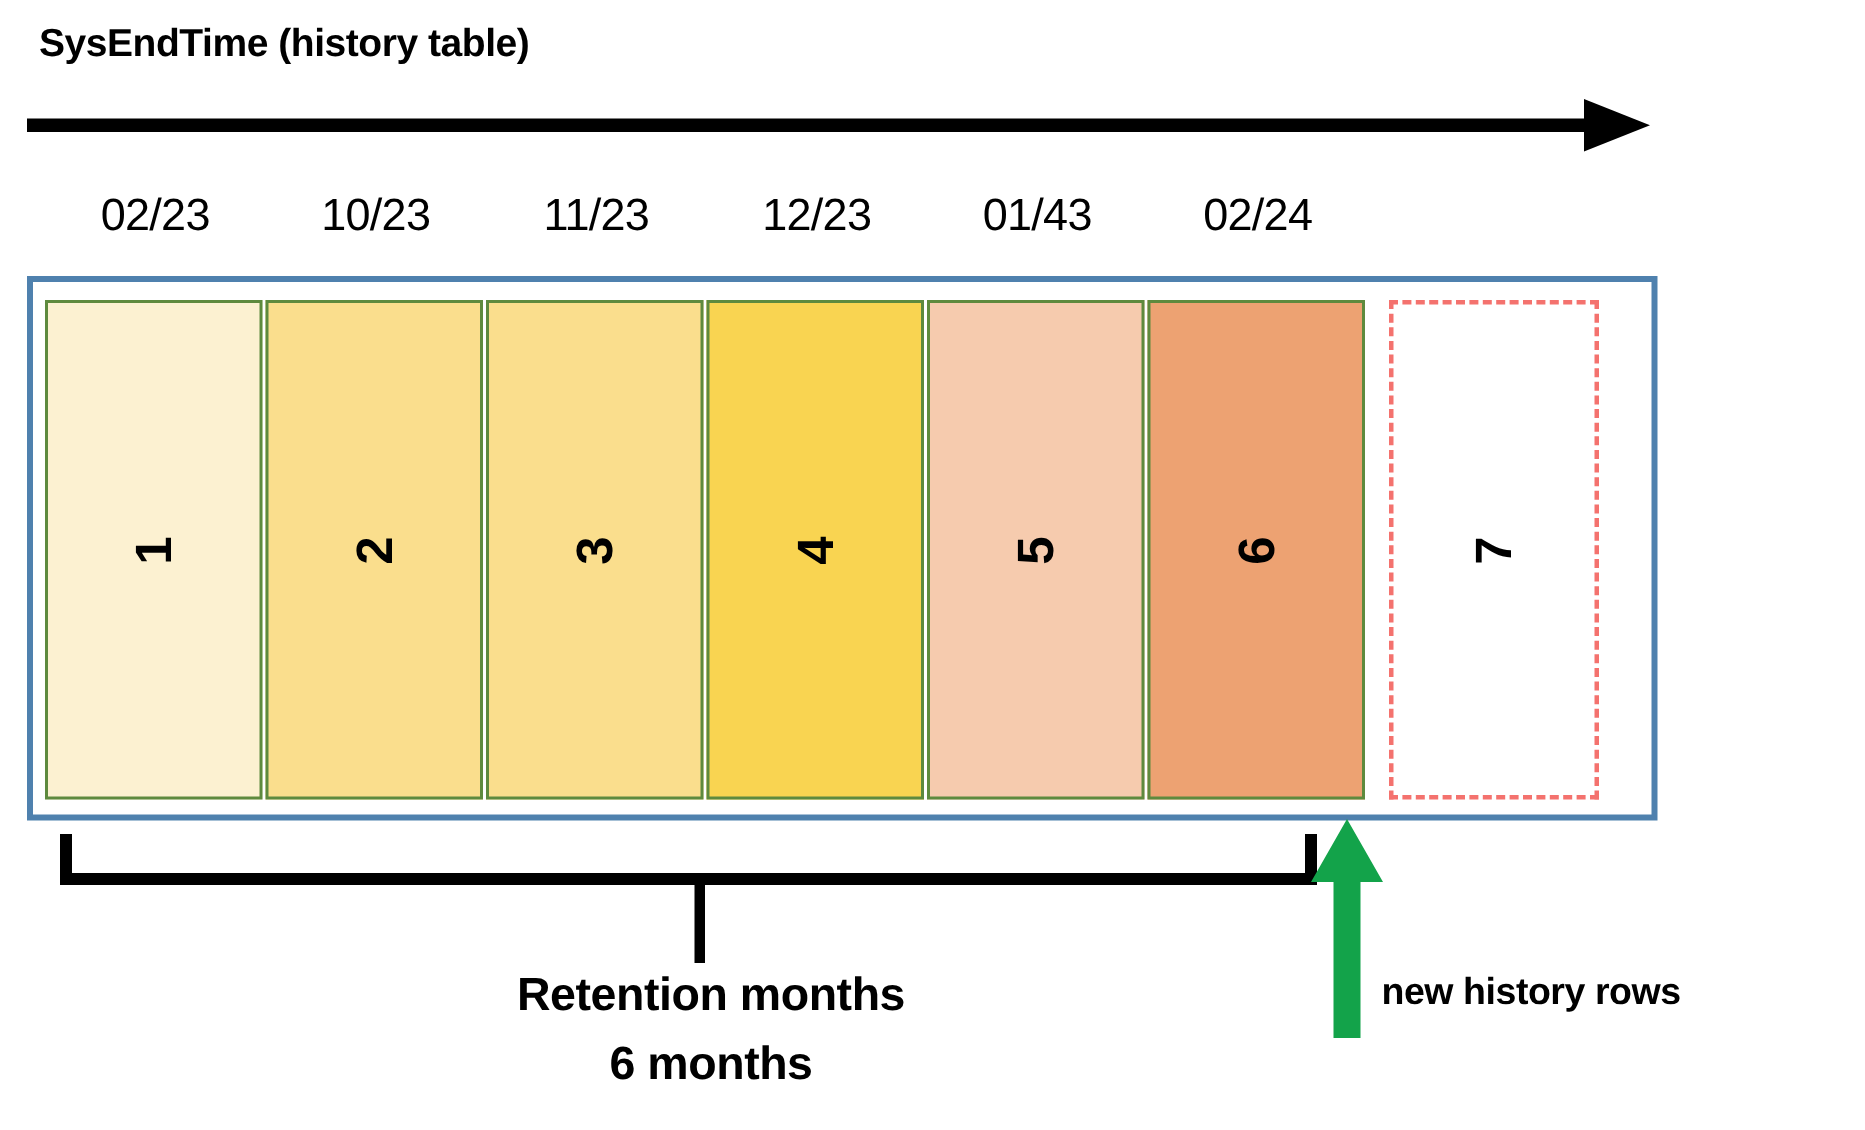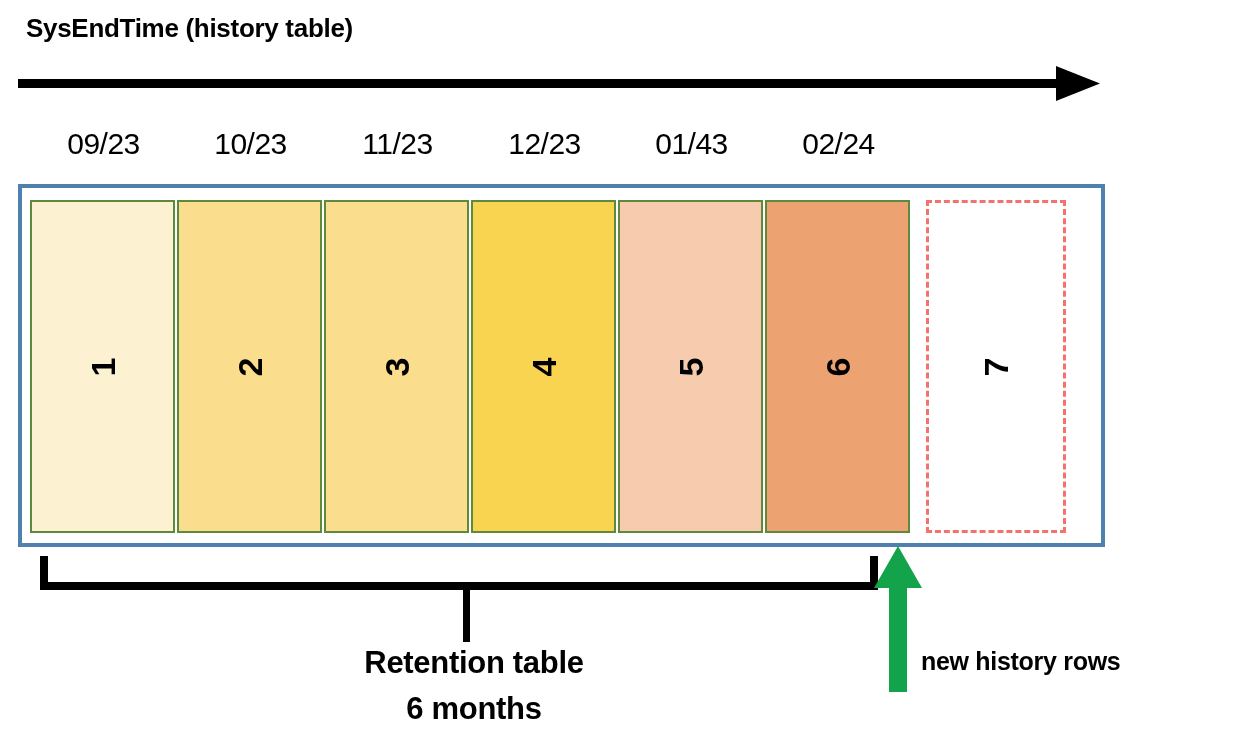--- a/index.html
+++ b/index.html
@@ -149,21 +149,21 @@
 <div id="diagram-title">SysEndTime (history table)</div>
 
 <div id="timeline-axis">
   <svg width="1082" height="44" viewBox="0 0 1082 44">
     <rect x="0" y="17" width="1042" height="9" fill="#000000"></rect>
     <polygon points="1038,4 1082,21.5 1038,39" fill="#000000"></polygon>
   </svg>
 </div>
 
 <div id="month-labels">
-  <div class="month-label">09/23</div>
+  <div class="month-label">02/23</div>
   <div class="month-label">10/23</div>
   <div class="month-label">11/23</div>
   <div class="month-label">12/23</div>
   <div class="month-label">01/43</div>
   <div class="month-label">02/24</div>
 </div>
 
 <div id="history-table-container"></div>
 
 <div id="partition-row">
@@ -193,21 +193,21 @@
 <div id="retention-bracket">
   <svg width="850" height="110" viewBox="0 0 850 110">
     <rect x="4" y="4" width="8" height="34" fill="#000000"></rect>
     <rect x="4" y="30" width="838" height="8" fill="#000000"></rect>
     <rect x="834" y="4" width="8" height="34" fill="#000000"></rect>
     <rect x="427" y="34" width="7" height="56" fill="#000000"></rect>
   </svg>
 </div>
 
 <div id="retention-caption">
-  <div>Retention table</div>
+  <div>Retention months</div>
   <div>6 months</div>
 </div>
 
 <div id="new-rows-arrow">
   <svg width="48" height="146" viewBox="0 0 48 146">
     <polygon points="24,0 48,42 33,42 33,146 15,146 15,42 0,42" fill="#13A34A"></polygon>
   </svg>
 </div>
 
 <div id="new-rows-label">new history rows</div>

